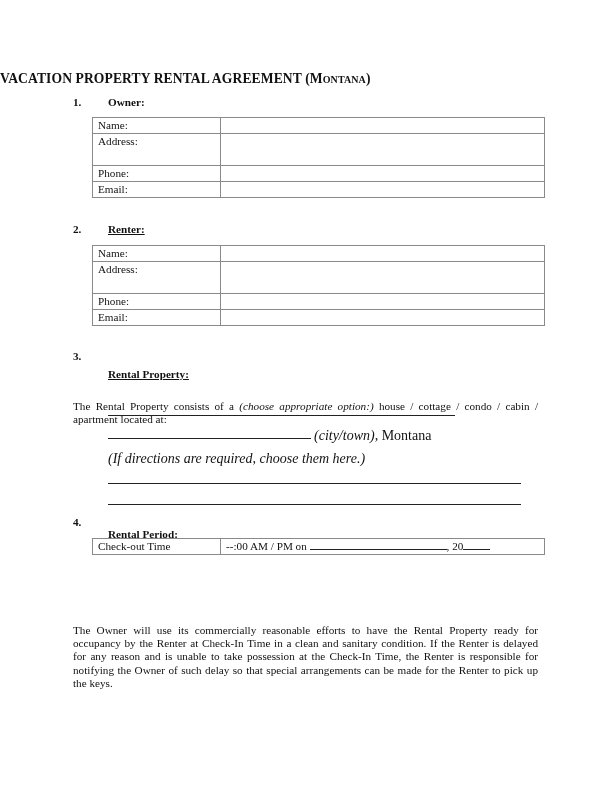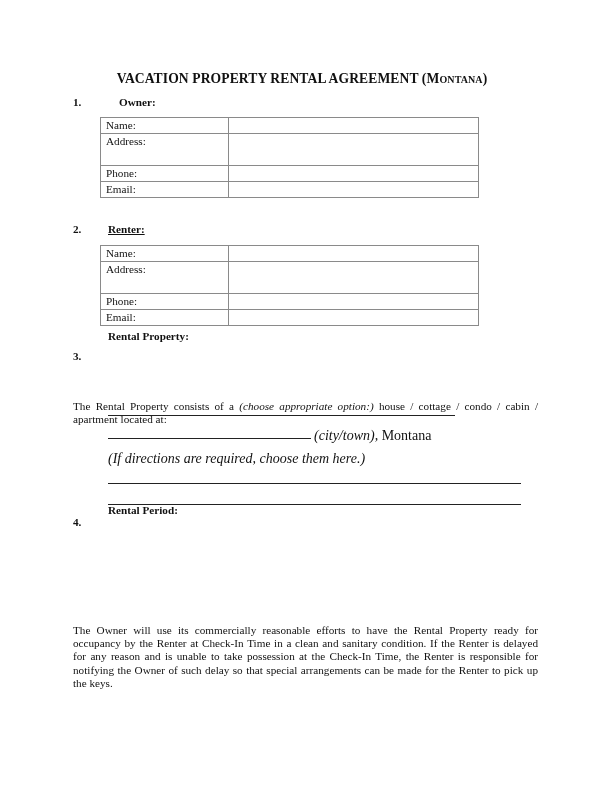--- a/index.html
+++ b/index.html
@@ -14,42 +14,42 @@
       overflow: hidden;
       font-family: "Liberation Serif", "DejaVu Serif", serif;
       color: #111111;
       font-size: 11.2px;
     }
     .title {
       position: absolute;
       top: 71px;
       left: 0;
       width: 604px;
-      text-align: center;
+      text-align: left;
       font-weight: bold;
       font-size: 13.6px;
       letter-spacing: 0.1px;
     }
     .title .sc { font-variant: small-caps; }
     .sec-num {
       position: absolute;
       left: 73px;
       font-weight: bold;
       font-size: 11.2px;
     }
     .sec-title {
       position: absolute;
       left: 108px;
       font-weight: bold;
       font-size: 11.2px;
     }
     table.form-table {
       position: absolute;
-      left: 100px;
-      width: 379px;
+      left: 92px;
+      width: 453px;
       border-collapse: collapse;
       table-layout: fixed;
     }
     table.form-table td {
       border: 1px solid #8a8a8a;
       padding: 0 0 0 5px;
       vertical-align: top;
       font-size: 11.2px;
       line-height: 15px;
     }
@@ -85,21 +85,21 @@
     }
   </style>
 </head>
 <body>
 
 <div class="title">
   <span>VACATION PROPERTY RENTAL AGREEMENT (</span><span class="sc">Montana</span><span>)</span>
 </div>
 
 <div class="sec-num" style="top:96px;">1.</div>
-<div class="sec-title" style="top:96px;margin-left:11px;">Owner:</div>
+<div class="sec-title" style="top:96px;">Owner:</div>
 
 <table class="form-table" style="top:117px;">
   <tbody>
       <tr class="row-std">
     <td class="label">Name:</td>
     <td class="value"></td>
   </tr>
   <tr class="row-addr">
     <td class="label">Address:</td>
     <td class="value"></td>
@@ -133,41 +133,47 @@
     <td class="value"></td>
   </tr>
   <tr class="row-std">
     <td class="label">Email:</td>
     <td class="value"></td>
   </tr>
 </tbody>
   </table>
 
 <div class="sec-num" style="top:350px;">3.</div>
-<div class="sec-title" style="top:330px;">Rental Property:</div>
+<div class="sec-title" style="top:368px;text-decoration:underline;">Rental Property:</div>
 
 <div class="para" style="top:370px;">
   <span>The Rental Property consists of a </span><em>(choose appropriate option:)</em><span> house / cottage / condo / cabin / apartment located at:</span>
 </div>
 
 <div class="blank-line" style="top:415px; left:108px; width:347px;"></div>
 
 <div class="blank-line" style="top:438px; left:108px; width:203px;"></div>
 <div class="inline-text" style="top:428px; left:314px;">
   <em>(city/town),</em><span> Montana</span>
 </div>
 
 <div class="inline-text" style="top:451px; left:108px;">
   <em>(If directions are required, choose them here.)</em>
 </div>
 
 <div class="blank-line" style="top:483px; left:108px; width:413px;"></div>
 <div class="blank-line" style="top:504px; left:108px; width:413px;"></div>
 
 <div class="sec-num" style="top:516px;">4.</div>
-<div class="sec-title" style="top:504px;">Rental Period:</div>
+<div class="sec-title" style="top:528px;">Rental Period:</div>
 
 <table class="form-table" style="top:538px;">
   <tbody>
+  <tr class="row-std">
+    <td class="label">Check-out Time</td>
+    <td class="value">
+      <span>--:00 AM / PM on </span><span class="ul" style="width:137px;"></span><span>, 20</span><span class="ul" style="width:27px;"></span>
+    </td>
+  </tr>
 </tbody>
   </table>
 
 <div class="para" style="top:594px;">The Owner will use its commercially reasonable efforts to have the Rental Property ready for occupancy by the Renter at Check-In Time in a clean and sanitary condition. If the Renter is delayed for any reason and is unable to take possession at the Check-In Time, the Renter is responsible for notifying the Owner of such delay so that special arrangements can be made for the Renter to pick up the keys.</div>
 
 </body></html>

